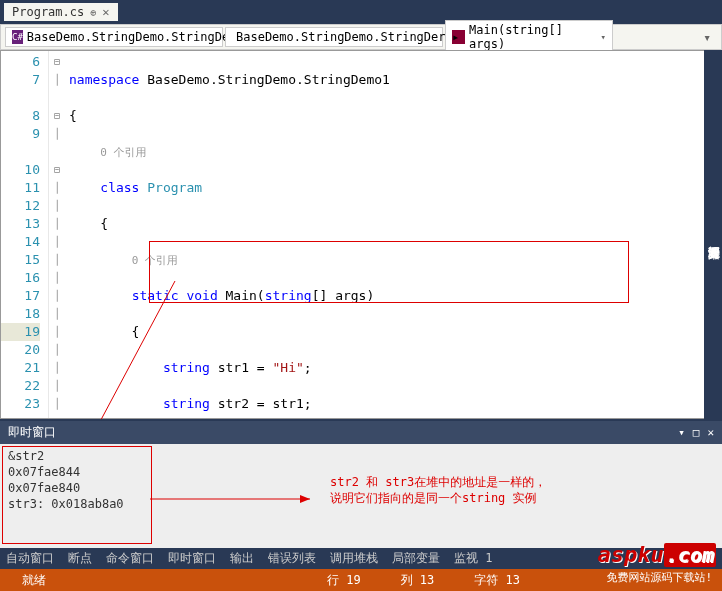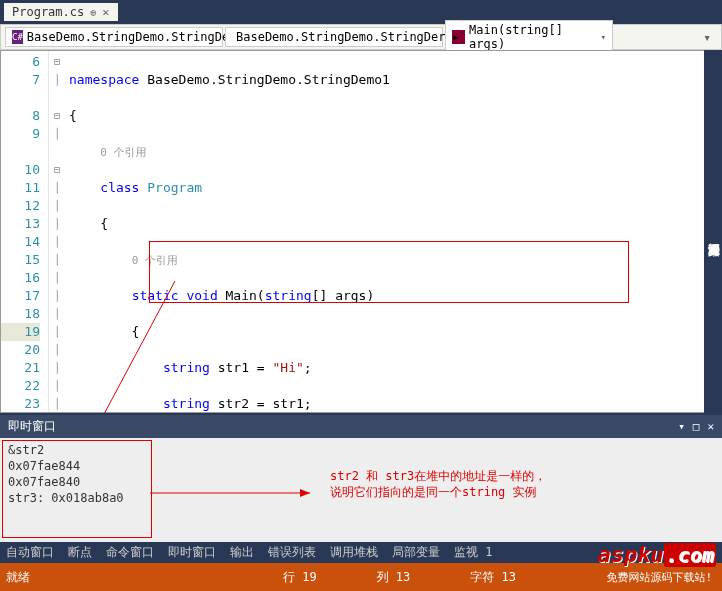--- a/index.html
+++ b/index.html
@@ -33,21 +33,21 @@
 .red-box { position: absolute; border: 1px solid #d00; pointer-events: none; }
 .scroll-ind { position: absolute; right: 2px; top: 30px; width: 14px; }
 .scroll-ind div { width: 14px; height: 14px; margin-bottom: 2px; }
 .immediate-panel { background: #eee; border-top: 2px solid #293955; }
 .panel-title { background: #3a4a66; color: #fff; padding: 3px 8px; font-size: 12px; display: flex; align-items: center; }
 .panel-title .tools { margin-left: auto; display: flex; gap: 8px; font-size: 11px; }
 .immediate-body { background: #eee; padding: 4px 8px; font-size: 12px; line-height: 16px; color: #333; min-height: 104px; position: relative; }
 .red-anno { color: #d00; position: absolute; }
 .arrow-svg { position: absolute; pointer-events: none; }
 .bottom-tabs { background: #293955; color: #ccc; display: flex; padding: 2px 6px; font-size: 12px; gap: 14px; }
-.status-bar { background: #c9510c; color: #fff; display: flex; align-items: center; padding: 2px 6px; font-size: 12px; height: 28px; gap: 60px; }
+.status-bar { background: #c9510c; color: #fff; display: flex; align-items: center; padding: 2px 22px; font-size: 12px; height: 22px; gap: 40px; }
 .status-bar .sp { flex: 1; }
 .watermark { position: absolute; right: 6px; bottom: 24px; font-style: italic; font-weight: bold; font-size: 22px; color: #c00; text-shadow: 1px 1px 0 #fff; z-index: 50; }
 .watermark .com { font-size: 20px; color: #fff; background: #c00; padding: 0 2px; border-radius: 2px; }
 .wm-sub { position: absolute; right: 10px; bottom: 6px; font-size: 11px; color: #fff; z-index: 50; }
 </style>
 </head>
 <body>
 
 <div class="ide">
   <div class="tab-bar">

